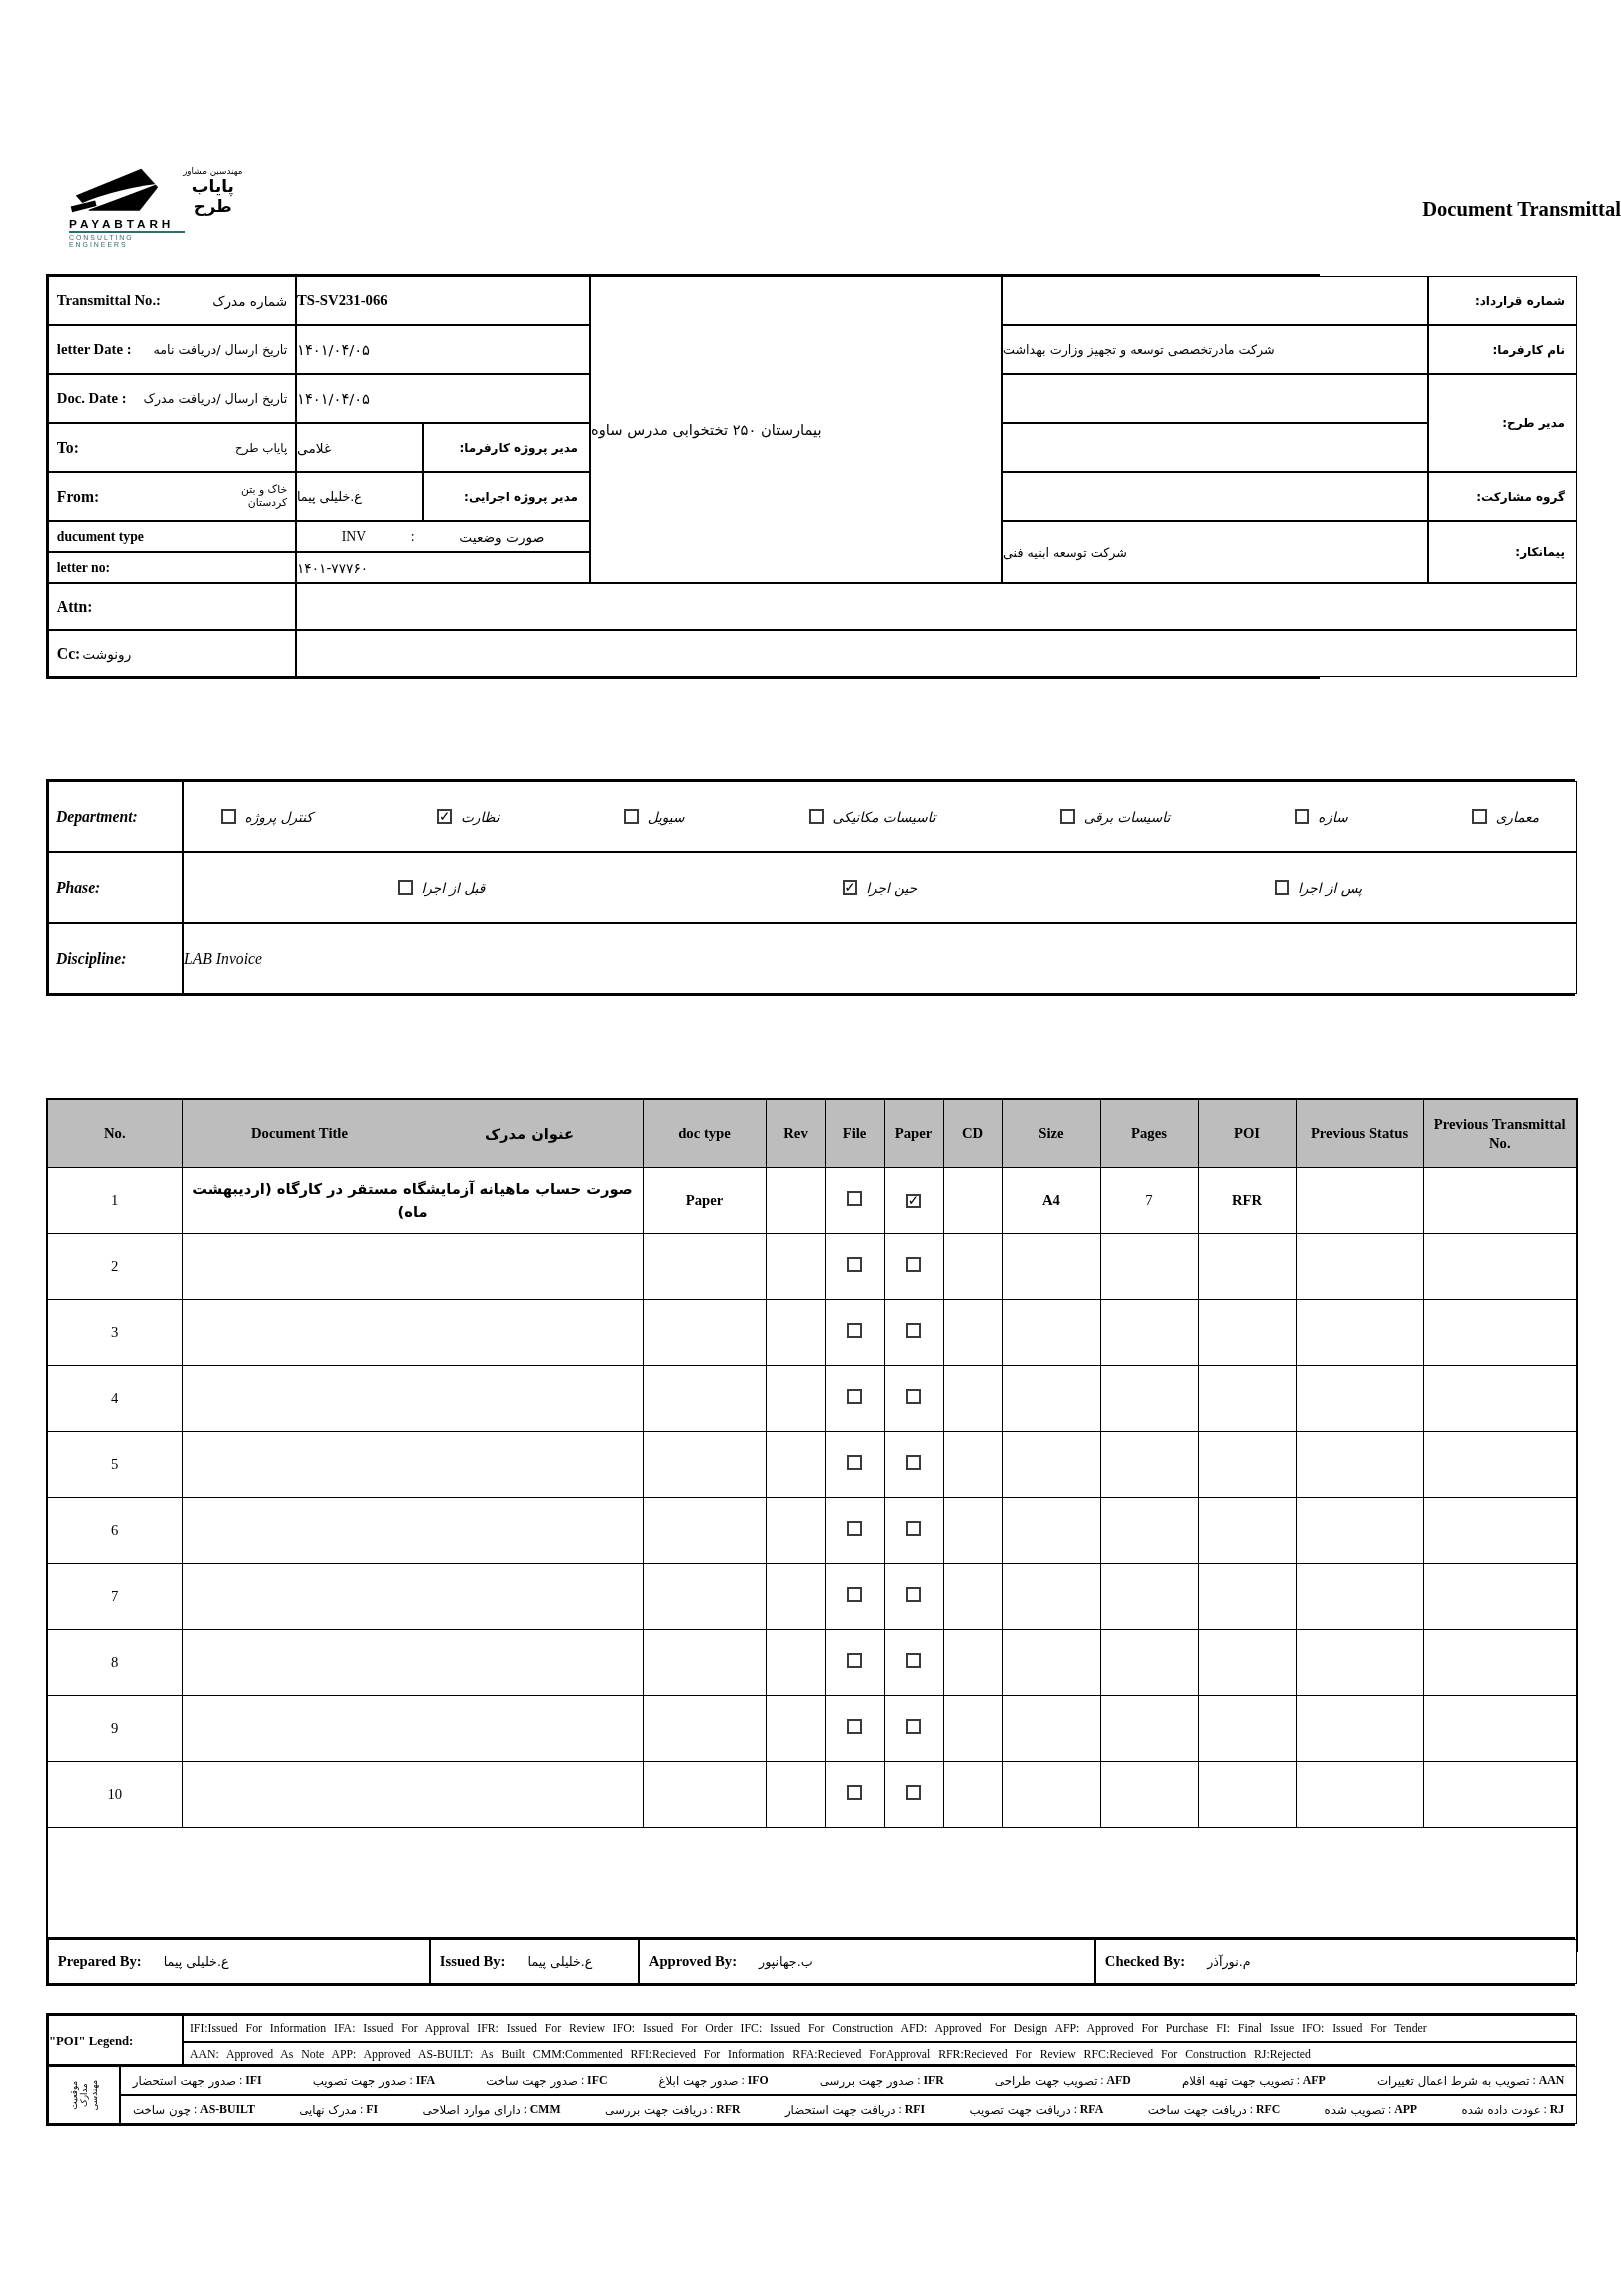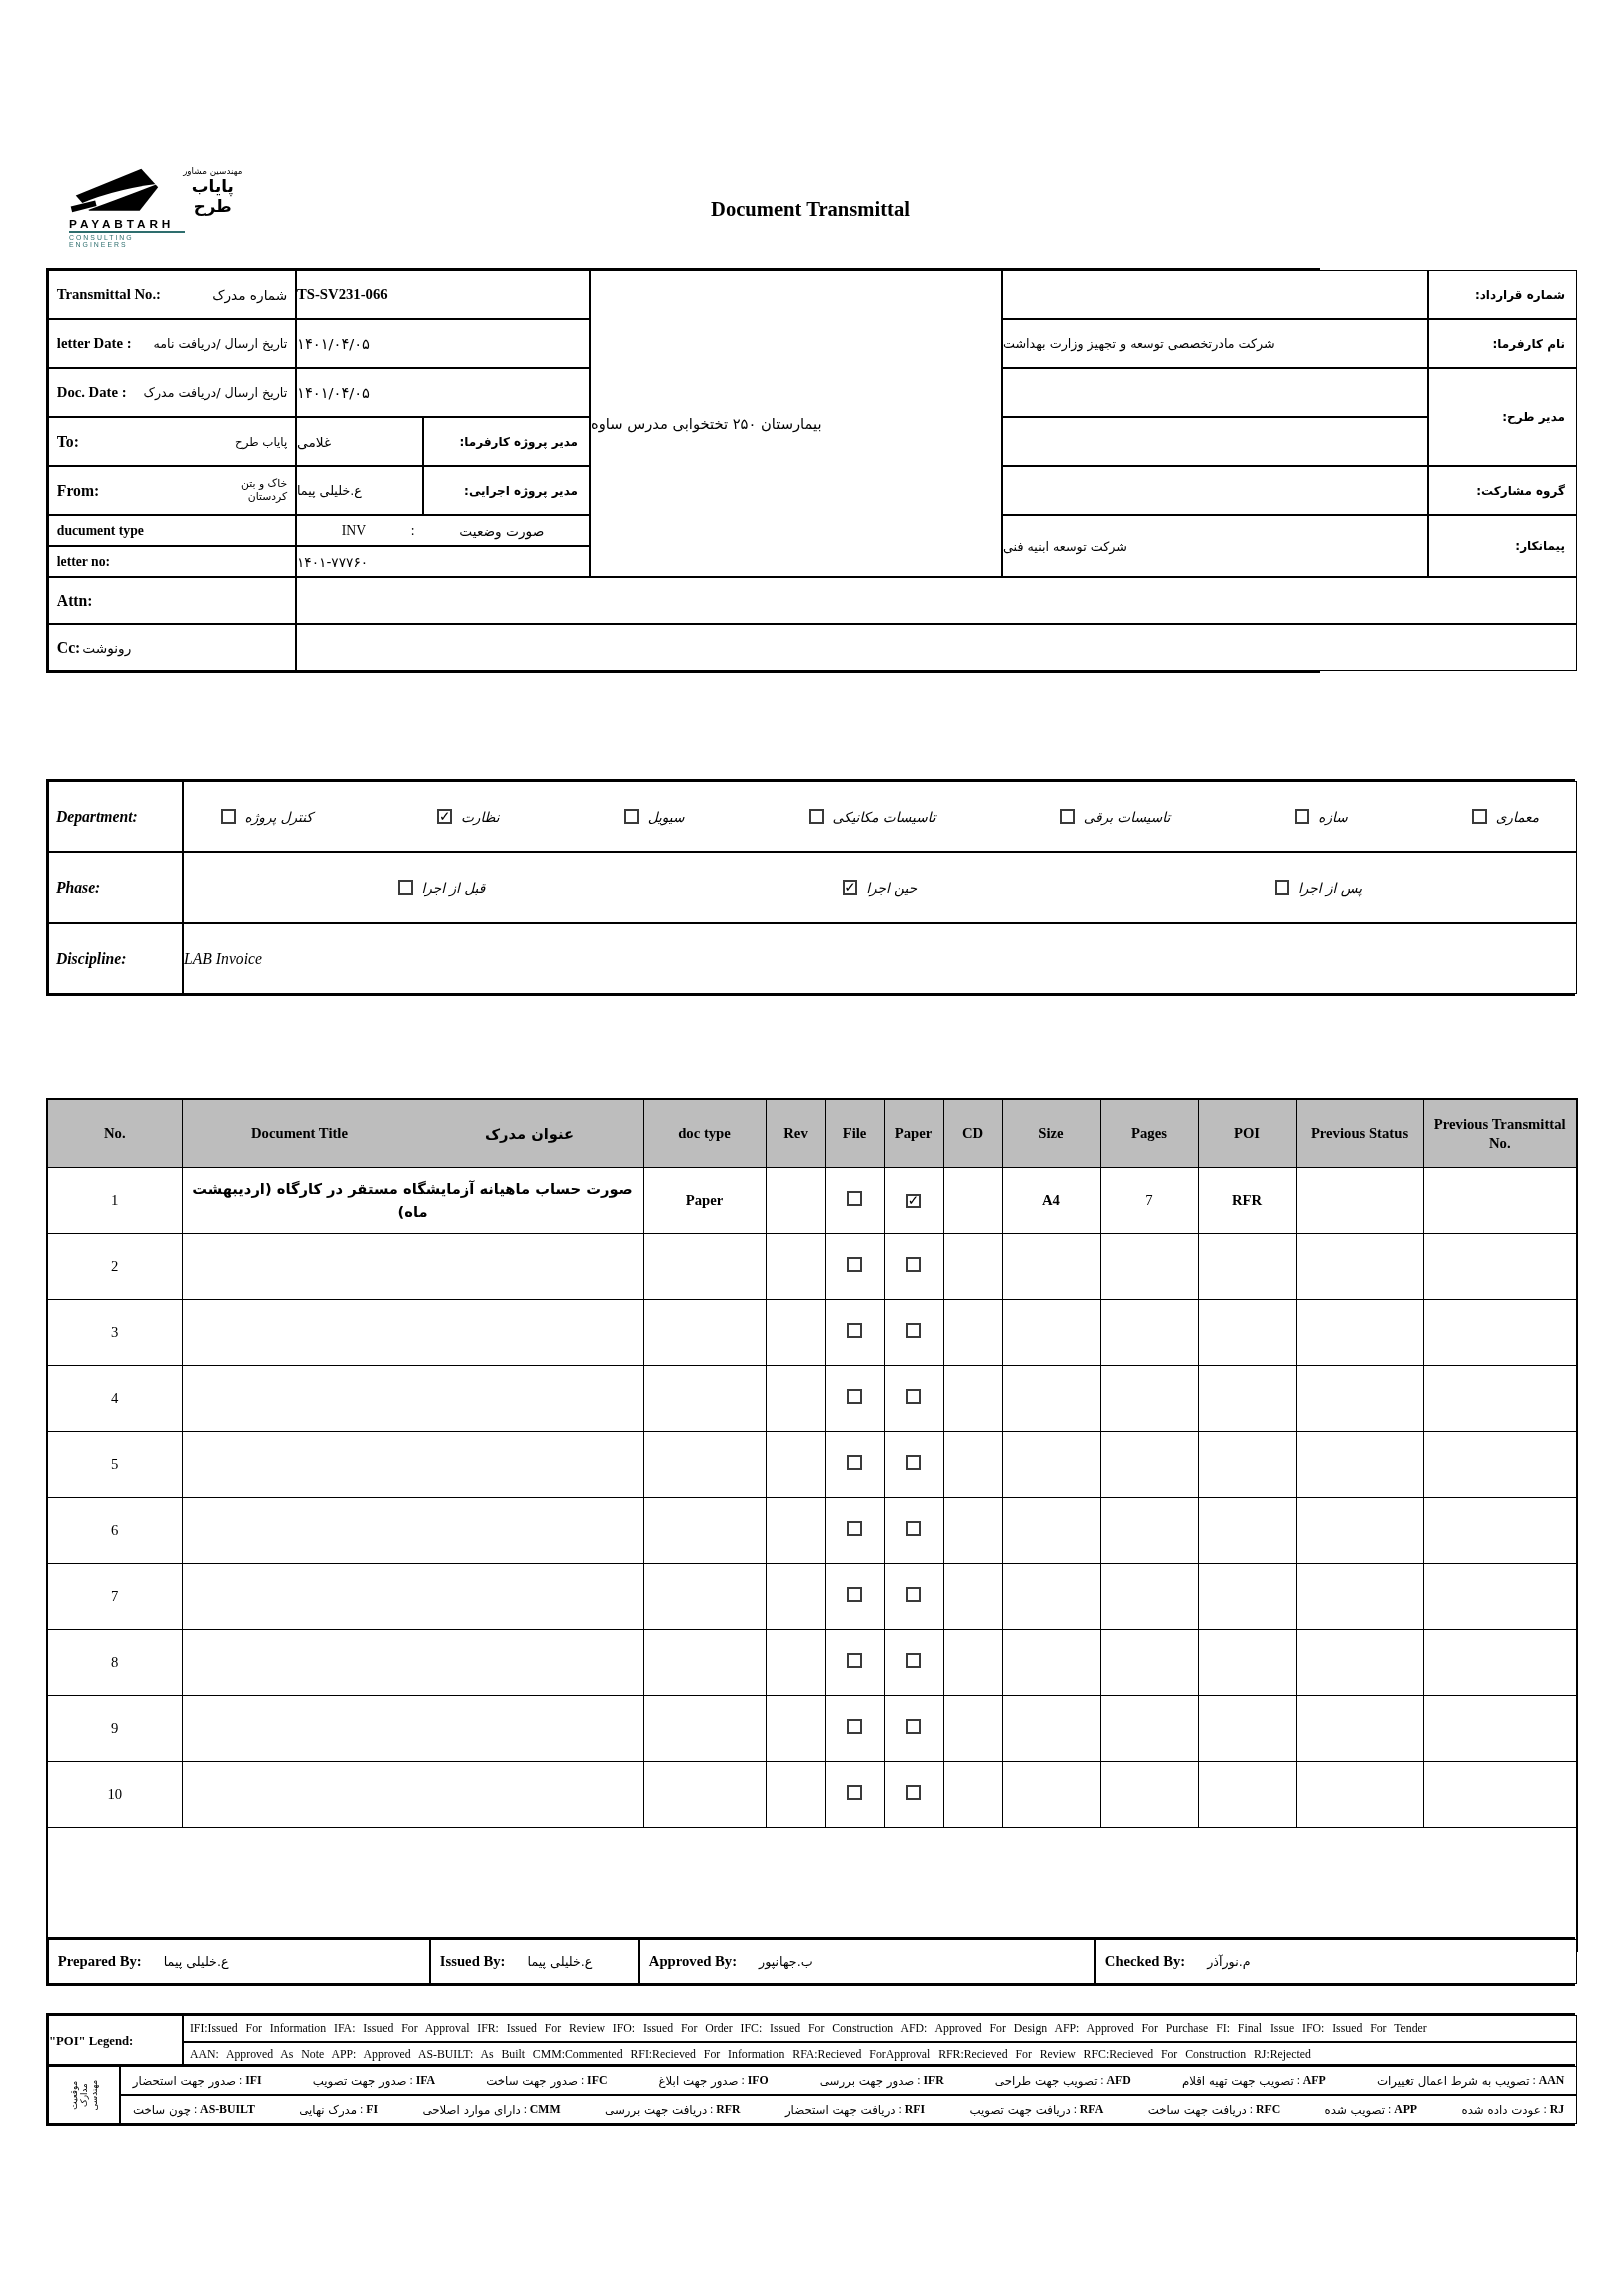--- a/index.html
+++ b/index.html
@@ -15,36 +15,36 @@
   .logo-row{display:flex;align-items:center;gap:9px;}
   .logo-mark{width:94px;height:51px;display:block;}
   .logo-fa-block{text-align:center;}
   .logo-tagline{font-size:8.8px;}
   .logo-brand-fa{font-size:16.7px;font-weight:bold;}
   .logo-en{font-size:11.8px;font-weight:bold;letter-spacing:3.9px;margin-top:1px;
            font-family:"Liberation Sans",sans-serif;}
   .logo-sub{font-size:6.9px;letter-spacing:2px;color:#2e6e6e;border-top:2px solid #2e6e6e;
             width:116px;padding-top:1px;font-family:"Liberation Sans",sans-serif;}
 
-  .doc-title{position:absolute;top:198px;left:0;right:0;text-align:center;
+  .doc-title{position:absolute;top:198px;left:0;right:0;text-align:right;
              font-size:20.6px;font-weight:bold;}
 
   
   .grid{position:absolute;display:grid;border:2px solid #000;background:#fff;box-sizing:border-box;}
   .cell{border:1px solid #000;display:flex;align-items:center;box-sizing:border-box;
         overflow:hidden;background:#fff;min-width:0;}
   .pad{padding:0 7.8px;}
   .sb{justify-content:space-between;}
   .ctr{}
   .rtl{direction:rtl;}
   .fa-label{direction:rtl;justify-content:flex-start;padding:0 11px;
             font-family:"DejaVu Sans",sans-serif;font-weight:bold;font-size:12px;}
 
   
-  #info-grid{left:46px;top:268px;width:1274px;
+  #info-grid{left:46px;top:274px;width:1274px;
     grid-template-columns:248px 127px 167px 412px 426px 149px;
     grid-template-rows:49px 49px 49px 49px 49px 31px 31px 47px 47px;}
   .small-fa{font-size:11.8px;text-align:right;}
   .from-val{width:82px;line-height:1.15;font-size:10.8px;}
 
   
   #class-grid{left:46px;top:779px;width:1529px;
     grid-template-columns:135px 1394px;grid-template-rows:71px 71px 71px;font-style:italic;}
   .lab{padding:0 6.9px;}
   .chk-row{direction:rtl;display:flex;align-items:center;justify-content:space-between;

